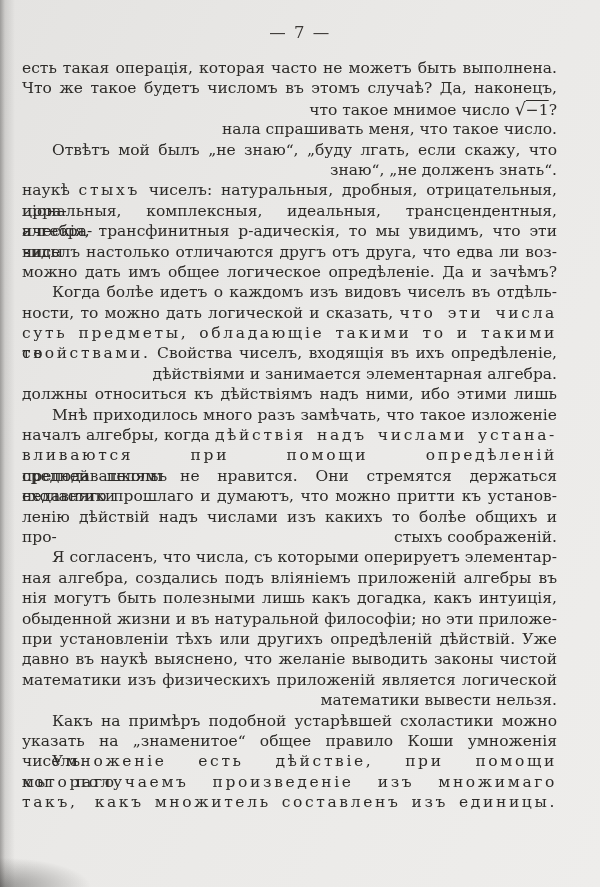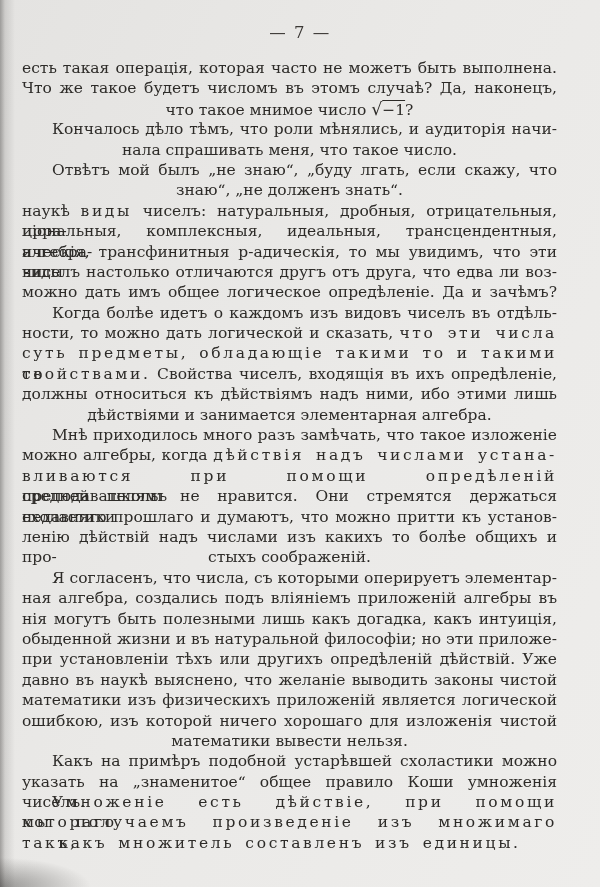--- a/index.html
+++ b/index.html
@@ -37,21 +37,21 @@
     color: #3a3734;
   }
   .page-text {
     margin: 16px 43px 0 22px;
     color: #2d2b28;
     font-size: 15.5px;
     line-height: 20.4px;
   }
   .line {
     height: 20.4px;
-    text-align: center;
+    text-align: right;
   }
   .line.j {
     text-align: justify;
     text-align-last: justify;
   }
   .line.ind {
     text-indent: 30px;
   }
   .sp {
     letter-spacing: 0.17em;
@@ -69,49 +69,47 @@
 
 <div class="edge-left"></div>
 <div class="edge-corner"></div>
 
 <div class="page-header">— 7 —</div>
 
 <div class="page-text">
     <div class="line j"><span>есть такая операція, которая часто не можетъ быть выполнена.</span></div>
     <div class="line j"><span>Что же такое будетъ числомъ въ этомъ случаѣ? Да, наконецъ,</span></div>
     <div class="line"><span>что такое мнимое число </span><span class="rad-sign">√</span><span class="rad-body">−1</span><span>?</span></div>
-    <div class="line j ind"><span>Кончалось дѣло тѣмъ, что роли мѣнялись, и аудиторія начи-</span></div>
     <div class="line"><span>нала спрашивать меня, что такое число.</span></div>
     <div class="line j ind"><span>Отвѣтъ мой былъ „не знаю“, „буду лгать, если скажу, что</span></div>
     <div class="line"><span>знаю“, „не долженъ знать“.</span></div>
-    <div class="line j"><span>наукѣ </span><span class="sp">виды</span><span> чиселъ: натуральныя, дробныя, отрицательныя, ирра-</span></div>
+    <div class="line j"><span>наукѣ </span><span class="sp">стыхъ</span><span> чиселъ: натуральныя, дробныя, отрицательныя, ирра-</span></div>
     <div class="line j"><span>ціональныя, комплексныя, идеальныя, трансцендентныя, алгебра-</span></div>
     <div class="line j"><span>ическія, трансфинитныя p-адическія, то мы увидимъ, что эти виды</span></div>
     <div class="line j"><span>чиселъ настолько отличаются другъ отъ друга, что едва ли воз-</span></div>
     <div class="line j"><span>можно дать имъ общее логическое опредѣленіе. Да и зачѣмъ?</span></div>
     <div class="line j ind"><span>Когда болѣе идетъ о каждомъ изъ видовъ чиселъ въ отдѣль-</span></div>
     <div class="line j"><span>ности, то можно дать логической и сказать, </span><span class="sp">что эти числа</span></div>
     <div class="line j"><span class="sp">суть предметы, обладающіе такими то и такими то</span></div>
     <div class="line j"><span class="sp">свойствами.</span><span> Свойства чиселъ, входящія въ ихъ опредѣленіе,</span></div>
+    <div class="line"><span>дѣйствіями и занимается элементарная алгебра.</span></div>
     <div class="line j"><span>должны относиться къ дѣйствіямъ надъ ними, ибо этими лишь</span></div>
-    <div class="line"><span>дѣйствіями и занимается элементарная алгебра.</span></div>
     <div class="line j ind"><span>Мнѣ приходилось много разъ замѣчать, что такое изложеніе</span></div>
-    <div class="line j"><span>можно алгебры, когда </span><span class="sp">дѣйствія надъ числами устана-</span></div>
+    <div class="line j"><span>началъ алгебры, когда </span><span class="sp">дѣйствія надъ числами устана-</span></div>
     <div class="line j"><span class="sp">вливаются при помощи опредѣленій</span><span> преподавателямъ</span></div>
     <div class="line j"><span>средней школы не нравится. Они стремятся держаться схоластики</span></div>
     <div class="line j"><span>недавняго прошлаго и думаютъ, что можно притти къ установ-</span></div>
     <div class="line j"><span>ленію дѣйствій надъ числами изъ какихъ то болѣе общихъ и про-</span></div>
     <div class="line"><span>стыхъ соображеній.</span></div>
     <div class="line j ind"><span>Я согласенъ, что числа, съ которыми оперируетъ элементар-</span></div>
     <div class="line j"><span>ная алгебра, создались подъ вліяніемъ приложеній алгебры въ</span></div>
     <div class="line j"><span>нія могутъ быть полезными лишь какъ догадка, какъ интуиція,</span></div>
     <div class="line j"><span>обыденной жизни и въ натуральной  философіи; но эти приложе-</span></div>
     <div class="line j"><span>при установленіи тѣхъ или другихъ опредѣленій дѣйствій. Уже</span></div>
     <div class="line j"><span>давно въ наукѣ выяснено, что желаніе выводить законы чистой</span></div>
     <div class="line j"><span>математики изъ физическихъ приложеній является логической</span></div>
-    <div class="line j"><span>ошибкою, изъ которой ничего хорошаго для изложенія чистой</span></div>
     <div class="line"><span>математики вывести нельзя.</span></div>
     <div class="line j ind"><span>Какъ на примѣръ подобной устарѣвшей схоластики можно</span></div>
     <div class="line j"><span>указать на „знаменитое“ общее правило Коши умноженія чиселъ.</span></div>
     <div class="line j ind"><span class="sp">Умноженіе есть дѣйствіе, при помощи котораго</span></div>
     <div class="line j"><span class="sp">мы получаемъ произведеніе изъ множимаго такъ,</span></div>
     <div class="line"><span class="sp">какъ множитель составленъ изъ единицы.</span></div>
   </div>
 
 </body></html>

